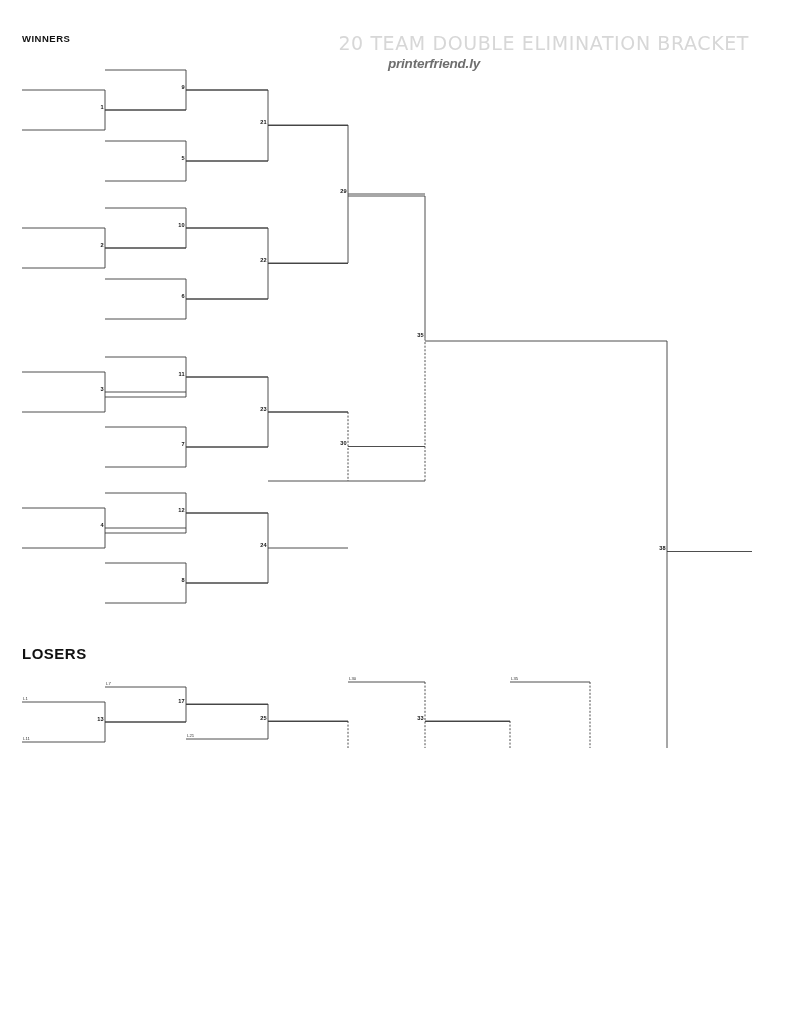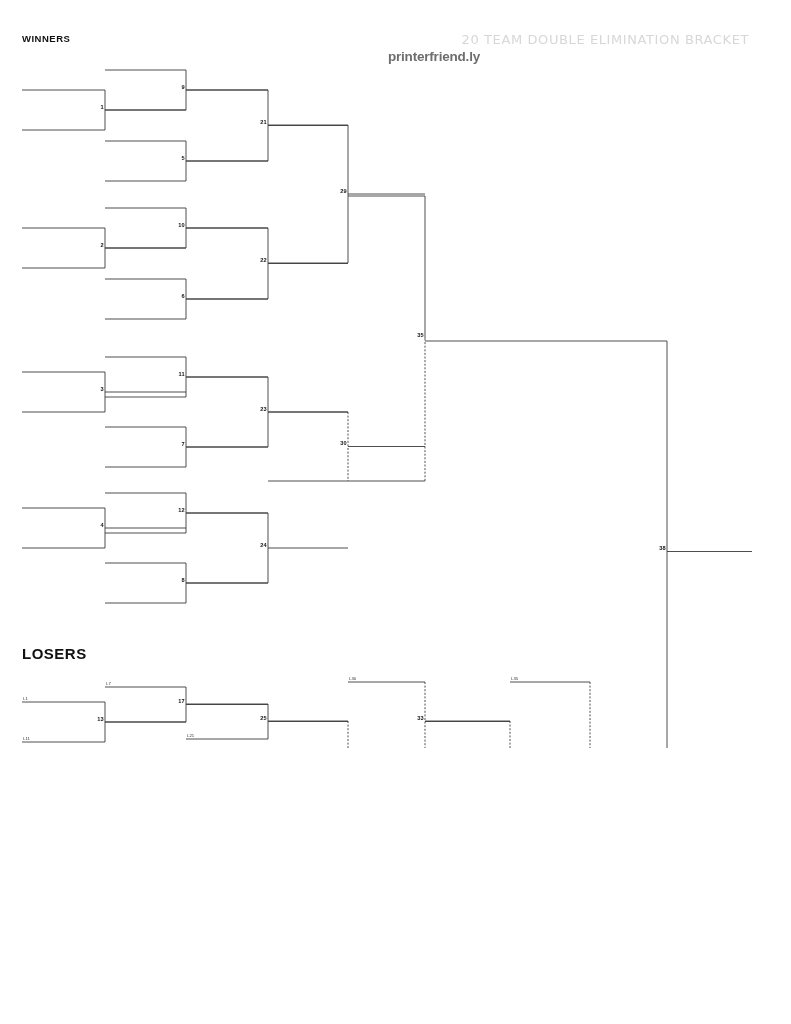--- a/index.html
+++ b/index.html
@@ -6,24 +6,24 @@
   body{width:791px;height:1024px;position:relative;
        font-family:"Liberation Sans","DejaVu Sans",sans-serif;
        -webkit-font-smoothing:antialiased;}
   #root{position:relative;width:791px;height:748px;overflow:hidden;background:#fff;}
 
   .hdr{position:absolute;font-weight:bold;letter-spacing:.5px;color:#111;}
   #winners-header{left:22px;top:33px;font-size:9.5px;}
   #losers-header{left:22px;top:645px;font-size:15px;}
 
   #title-block{position:absolute;right:42px;top:32px;text-align:right;width:520px;}
-  #doc-title{font-size:13px;color:#d7d7d7;letter-spacing:.6px;
+  #doc-title{font-size:19px;color:#d7d7d7;letter-spacing:.6px;
              font-family:"DejaVu Sans",sans-serif;font-weight:400;white-space:nowrap;}
   #brand{font-size:13.5px;color:#6e6e6e;font-weight:bold;letter-spacing:-.2px;
-         margin-top:2px;text-align:center;padding-right:110px;}
+         margin-top:2px;text-align:center;padding-right:110px;font-style:italic;}
 
   svg{position:absolute;left:0;top:0;width:791px;height:1024px;}
   .gn{font-size:5.6px;font-weight:bold;fill:#111;
       font-family:"Liberation Sans",sans-serif;text-anchor:end;}
   .sn{font-size:4.3px;fill:#333;font-family:"Liberation Sans",sans-serif;text-anchor:start;}
 </style>
 </head>
 <body>
 
 <div id="root">

